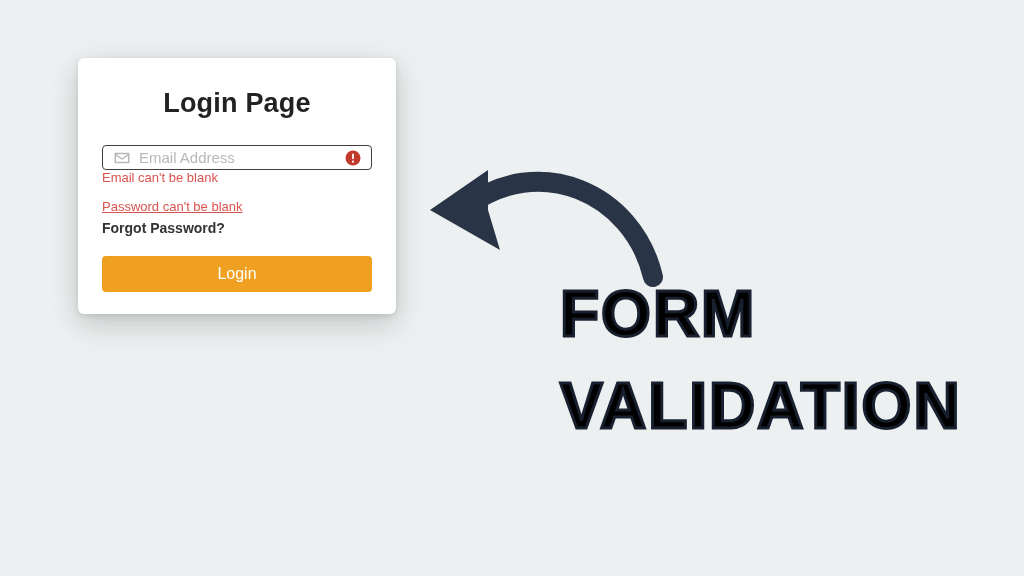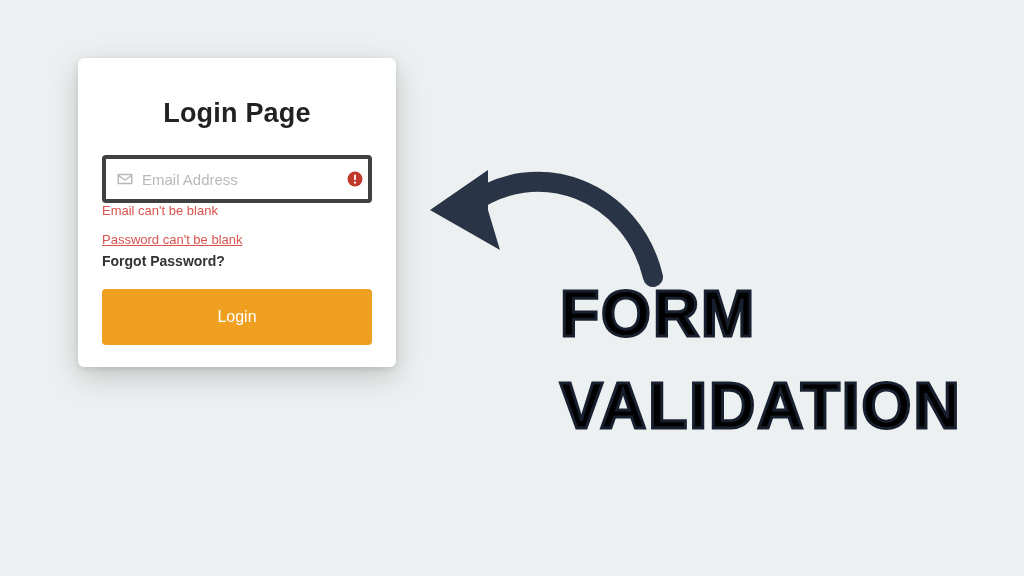--- a/index.html
+++ b/index.html
@@ -20,34 +20,34 @@
     border-radius: 6px;
     box-shadow: 0 10px 30px rgba(0,0,0,0.18), 0 2px 6px rgba(0,0,0,0.10);
     padding: 24px 24px 22px 24px;
   }
 
   .card-title {
     text-align: center;
     font-size: 27px;
     font-weight: 700;
     color: #222;
-    margin-top: 16px;
+    margin-top: 6px;
     margin-bottom: 26px;
     letter-spacing: 0.2px;
   }
 
   .field-group { margin-bottom: 4px; }
   .input-wrap {
     position: relative;
     display: flex;
     align-items: center;
-    border: 4px solid #404040;
+    border: 1px solid #404040;
     border-radius: 4px;
     background: #fff;
-    height: 48px;
+    height: 25px;
     padding: 0 10px;
   }
   .input-wrap .lead-icon {
     width: 18px; height: 18px;
     display: inline-flex; align-items: center; justify-content: center;
     color: #b9b9b9;
     flex: 0 0 auto;
     margin-right: 8px;
   }
   .input-wrap input {
@@ -80,21 +80,21 @@
     font-weight: 700;
     color: #333;
     margin-top: 2px;
     margin-bottom: 20px;
     cursor: pointer;
     text-align: center;
   }
 
   .login-btn {
     width: 100%;
-    height: 56px;
+    height: 36px;
     border: none;
     border-radius: 4px;
     background: #f0a020;
     color: #fff;
     font-size: 16px;
     font-weight: 500;
     cursor: pointer;
   }
 
   .signup-row {

